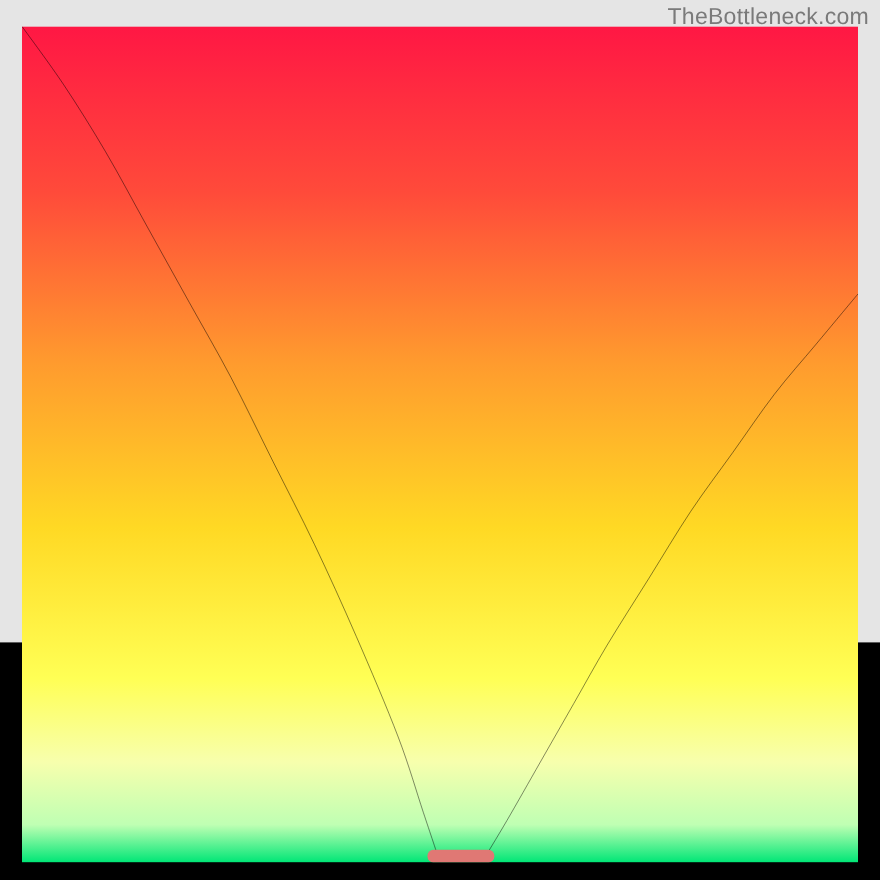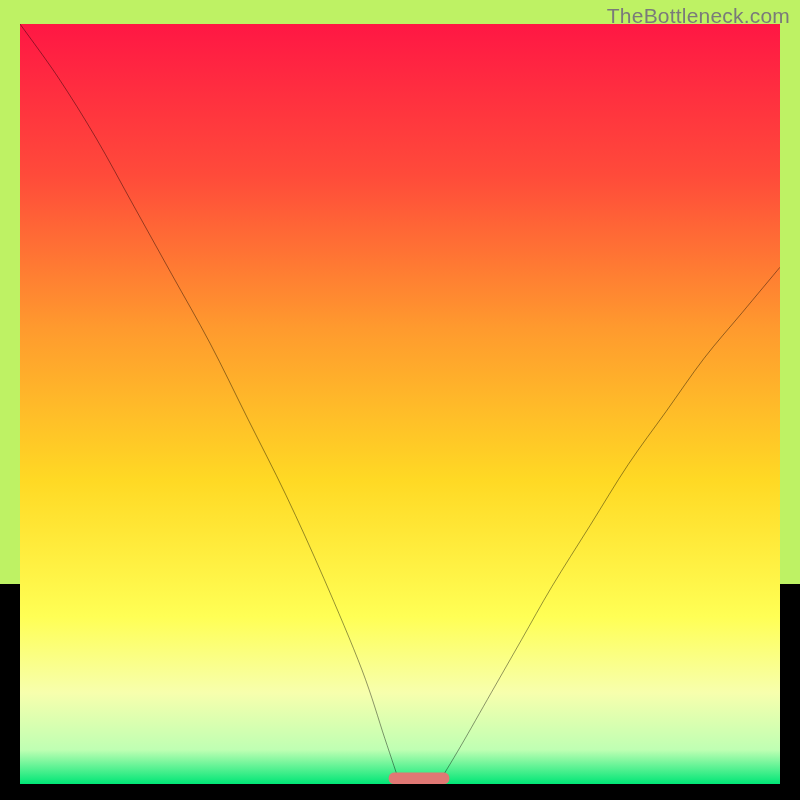--- a/index.html
+++ b/index.html
@@ -8,21 +8,21 @@
     width: 800px;
     height: 800px;
     background: #000000;
     overflow: hidden;
     font-family: Arial, Helvetica, sans-serif;
   }
   .stage {
     position: relative;
     width: 800px;
     height: 584px;
-    background: #bef264;
+    background: #e5e5e5;
   }
   .watermark {
     position: absolute;
     top: 4px;
     right: 10px;
     color: #7a7a7a;
     font-size: 21px;
     font-weight: 400;
     letter-spacing: 0.2px;
     z-index: 10;

